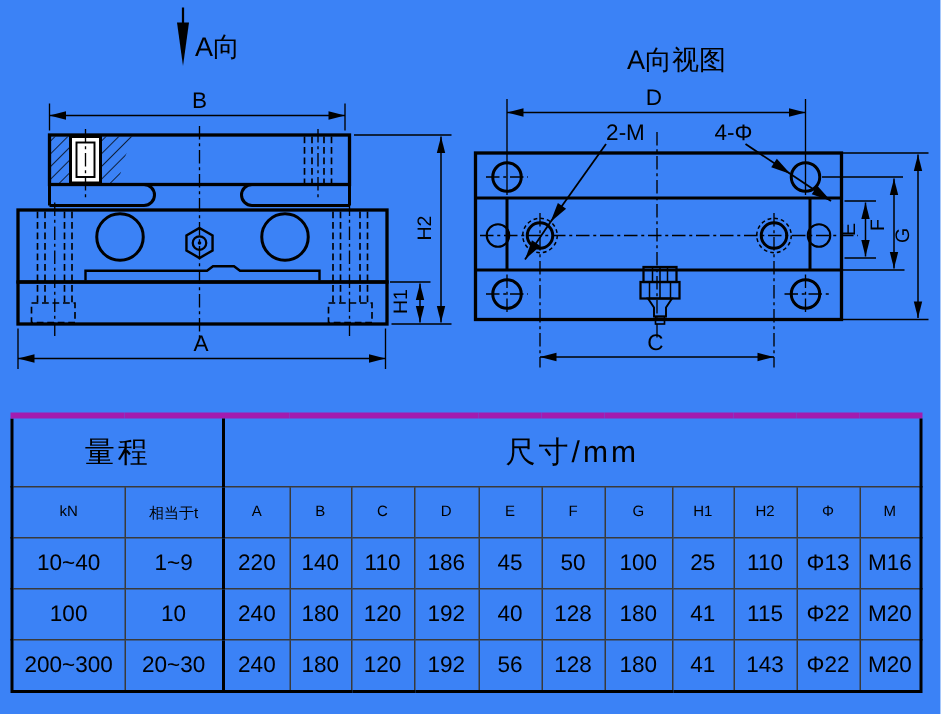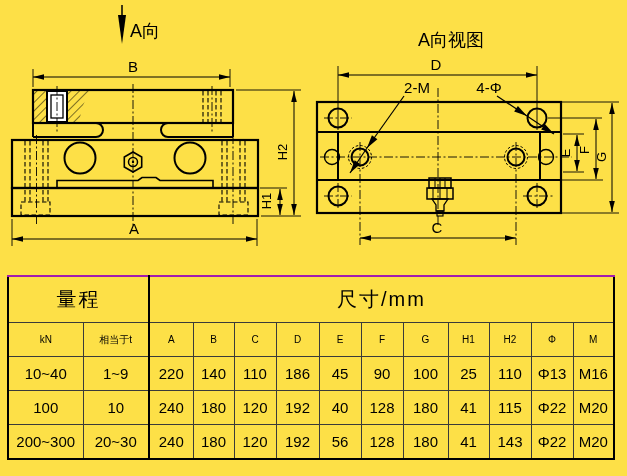--- a/index.html
+++ b/index.html
@@ -1,32 +1,32 @@
 <!DOCTYPE html>
 <html><head>
 <meta charset="utf-8">
 <style>
   html,body{margin:0;padding:0;background:#fff;}
-  #stage{position:relative;width:627px;height:476px;background:#fde047;overflow:hidden;
+  #stage{position:relative;width:627px;height:476px;background:#3b82f6;overflow:hidden;
          font-family:"Liberation Sans",sans-serif;color:#000;}
   #drawing-svg{position:absolute;left:0;top:0;}
   svg text{fill:#000;font-family:"Liberation Sans",sans-serif;}
   .dimtxt{font-size:15px;}
   .dimtxt-sm{font-size:13px;}
   .cjk{font-size:18px;}
   
   #spec-table{position:absolute;left:7px;top:275px;border-collapse:collapse;table-layout:fixed;
               border:2px solid #000;}
   #spec-table td,#spec-table th{border:1px solid #3a3a3a;text-align:center;vertical-align:middle;
               font-weight:normal;padding:0;overflow:hidden;white-space:nowrap;}
   #spec-table .big-head{font-size:20px;height:45px;letter-spacing:2px;}
   #spec-table .sub-head{font-size:10px;height:33px;}
   #spec-table .data-row td{font-size:15px;height:33px;}
   #spec-table .range-divider{border-right:2px solid #000;}
-  #spec-table tr:first-child td{border-top:2px solid #a21caf;}
+  #spec-table tr:first-child td{border-top:4px solid #a21caf;}
   #spec-table tr:last-child td{border-bottom:2px solid #000;}
 </style>
 </head>
 <body>
 
 <div id="stage">
 
 <svg id="drawing-svg" width="627" height="272" viewBox="0 0 627 272">
   <defs>
     <marker id="ar" viewBox="0 0 12 8" refX="11.5" refY="4" markerWidth="12" markerHeight="8" orient="auto-start-reverse">
@@ -238,21 +238,21 @@
     <th class="sub-head">M</th>
   </tr>
   <tr class="data-row">
     <td>10~40</td>
     <td class="range-divider">1~9</td>
     <td>220</td>
     <td>140</td>
     <td>110</td>
     <td>186</td>
     <td>45</td>
-    <td>90</td>
+    <td>50</td>
     <td>100</td>
     <td>25</td>
     <td>110</td>
     <td>Φ13</td>
     <td>M16</td>
   </tr>
   <tr class="data-row">
     <td>100</td>
     <td class="range-divider">10</td>
     <td>240</td>

